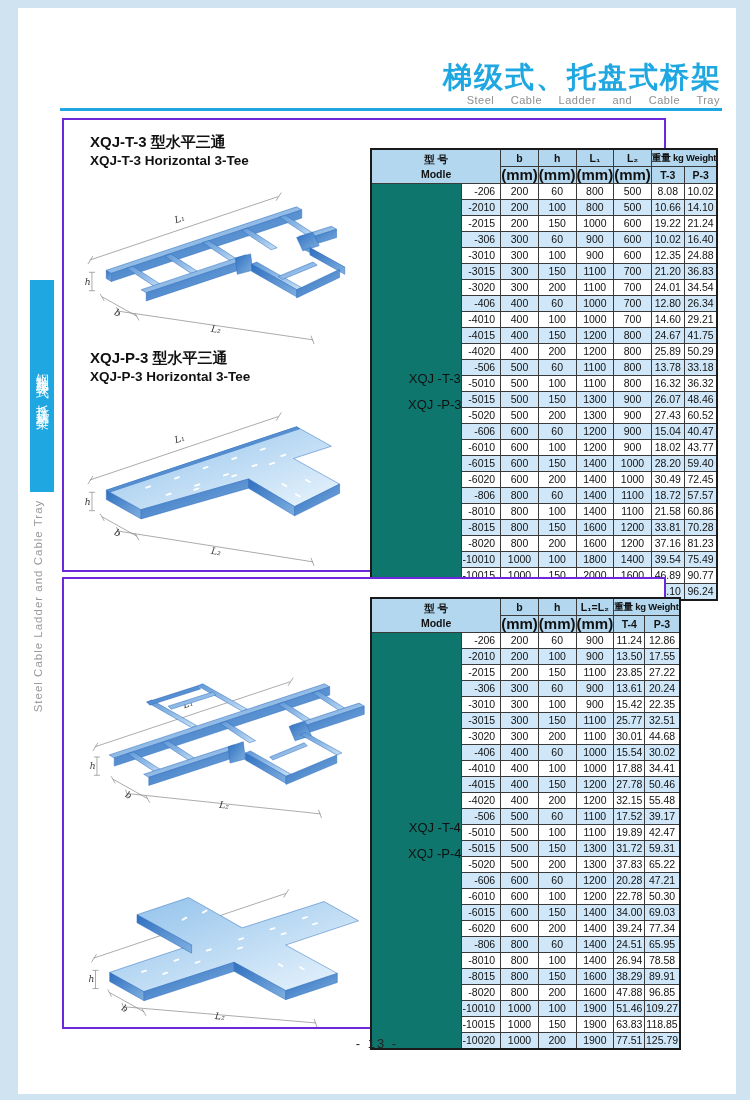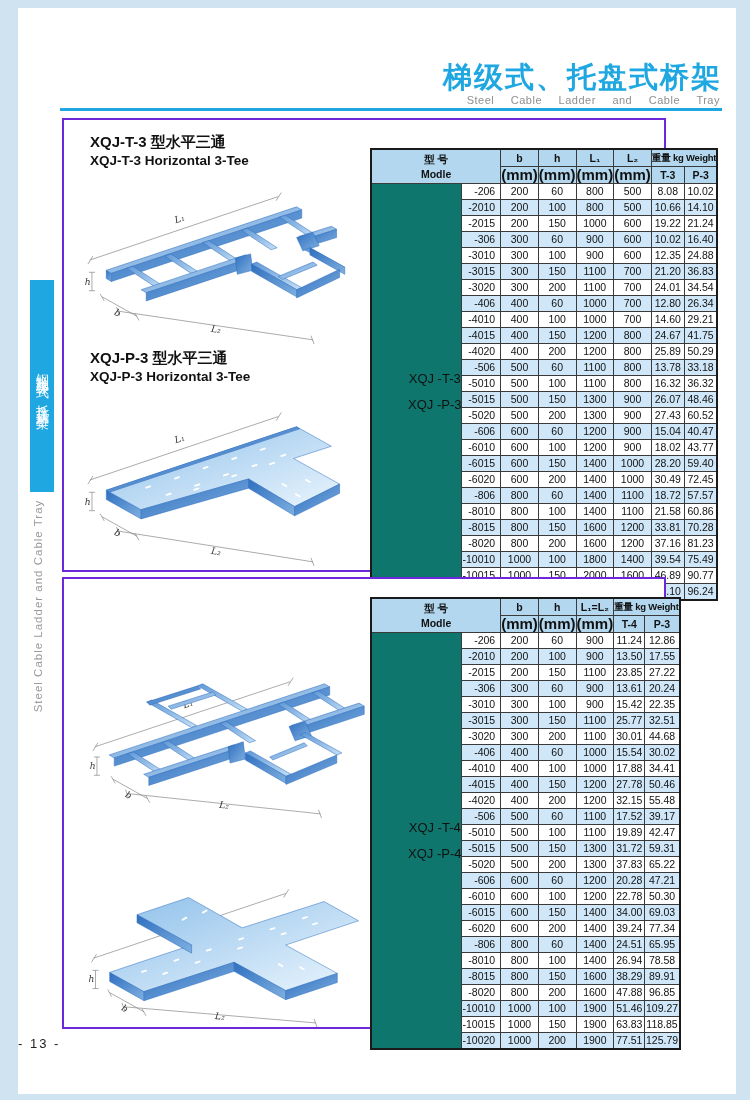--- a/index.html
+++ b/index.html
@@ -40,21 +40,21 @@
         height:15px;line-height:15px;overflow:hidden;white-space:nowrap;}
   .spec thead th{background:var(--thbg);font-weight:bold;height:16px;line-height:14px;}
   .spec thead .mm{font-size:15px;font-weight:bold;}
   .spec thead .wh{font-size:9.5px;letter-spacing:-.2px;}
   .spec td.suffix{text-align:right;padding-right:5px;}
   .spec tr.alt td{background:var(--altbg);}
   .spec td.group{background:#0f766e;font-size:13px;vertical-align:middle;padding-left:36px;}
   .spec td.group div{line-height:26px;text-align:center;}
   .mhead div{line-height:15px;}
 
-  .footer{position:absolute;top:1028px;left:0;width:100%;text-align:left;
+  .footer{position:absolute;top:1028px;left:0;width:100%;text-align:center;
           font-size:13px;letter-spacing:2px;color:#222;}
 
   
   .dim{stroke:#8a8a8a;stroke-width:.7;fill:none;}
   .dimlabel{font-family:"DejaVu Serif",serif;font-style:italic;font-size:9px;fill:#333;}
   .p{stroke:#2f6fc0;stroke-width:.5;}
   .f1{fill:url(#g1);} .f2{fill:url(#g2);} .f3{fill:url(#g3);}
   .perf rect{fill:#fff;}
 </style>
 </head>

